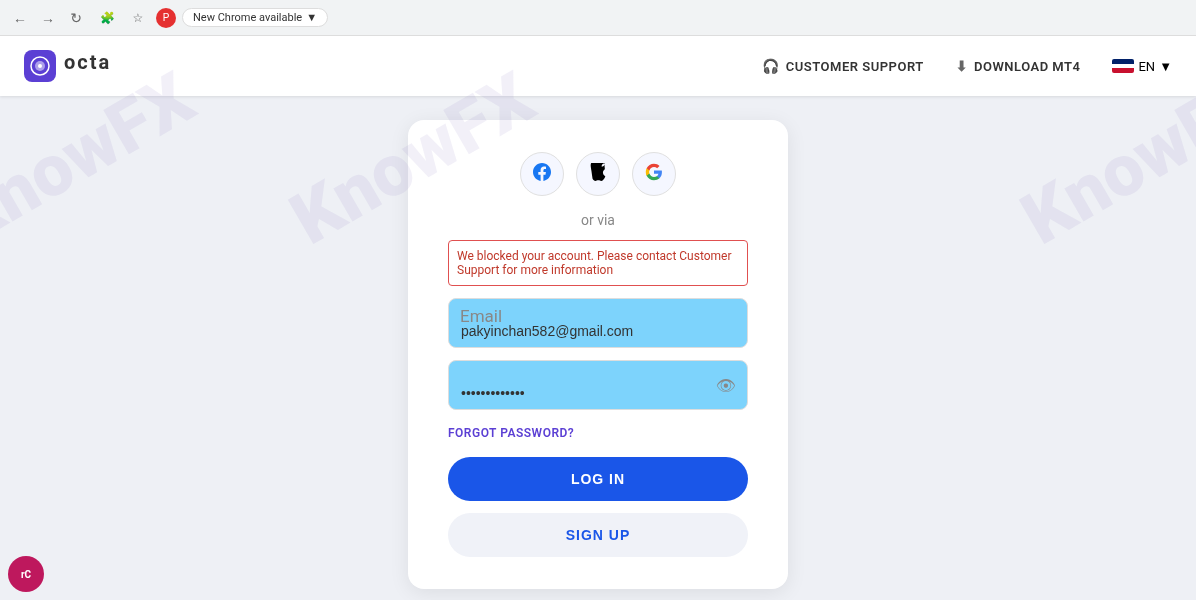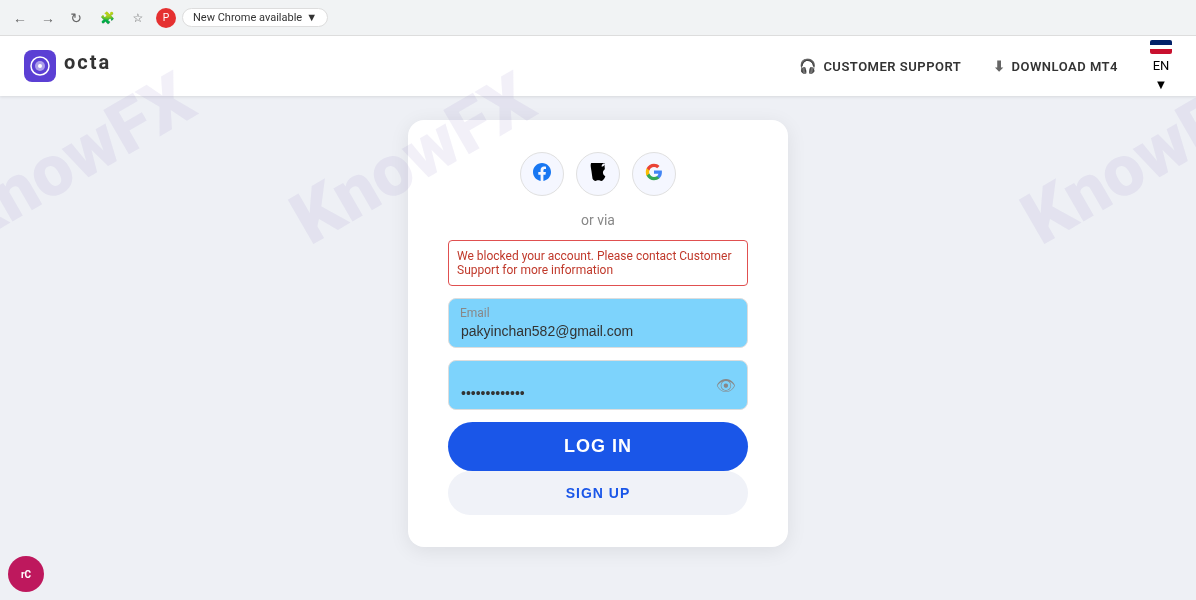--- a/index.html
+++ b/index.html
@@ -154,21 +154,20 @@
       text-transform: uppercase;
       cursor: pointer;
     }
     .header-nav-item .icon { color: #666; font-size: 14px; }
     .lang-selector {
       display: flex;
       align-items: center;
       gap: 4px;
       cursor: pointer;
       font-size: 13px;
-      flex-direction: column;
     }
     .flag {
       width: 22px;
       height: 14px;
       background: linear-gradient(180deg, #012169 33%, #fff 33% 66%, #C8102E 66%);
       border-radius: 2px;
       position: relative;
       overflow: hidden;
     }
 
@@ -253,21 +252,21 @@
       pointer-events: none;
     }
 
     
     .form-group {
       margin-bottom: 12px;
       position: relative;
     }
     .form-group label {
       display: block;
-      font-size: 12px;
+      font-size: 17px;
       color: #888;
       margin-bottom: 2px;
       position: absolute;
       top: 8px;
       left: 12px;
     }
     .form-input {
       width: 100%;
       border: 1px solid #ddd;
       border-radius: 8px;
@@ -309,25 +308,26 @@
       text-transform: uppercase;
     }
 
     .login-btn {
       width: 100%;
       background: #1a56e8;
       color: white;
       border: none;
       border-radius: 30px;
       padding: 14px;
-      font-size: 18px;
+      font-size: 14px;
       font-weight: 700;
       letter-spacing: 1px;
       text-transform: uppercase;
       cursor: pointer;
+      margin-bottom: 12px;
     }
 
     .signup-btn {
       width: 100%;
       background: #f0f2f8;
       color: #1a56e8;
       border: none;
       border-radius: 30px;
       padding: 14px;
       font-size: 14px;
@@ -465,20 +465,23 @@
             <label>Password</label>
             <div class="password-wrapper">
               <input type="password" class="form-input" value="password12345" style="">
               <button class="eye-btn">
                 <span>👁</span>
               </button>
             </div>
           </div>
 
           
+          <div class="forgot-link">
+            <a href="#">FORGOT PASSWORD?</a>
+          </div>
 
           
           <button class="login-btn">LOG IN</button>
 
           
           <button class="signup-btn">SIGN UP</button>
         </div>
       </div>
 
     </div>

